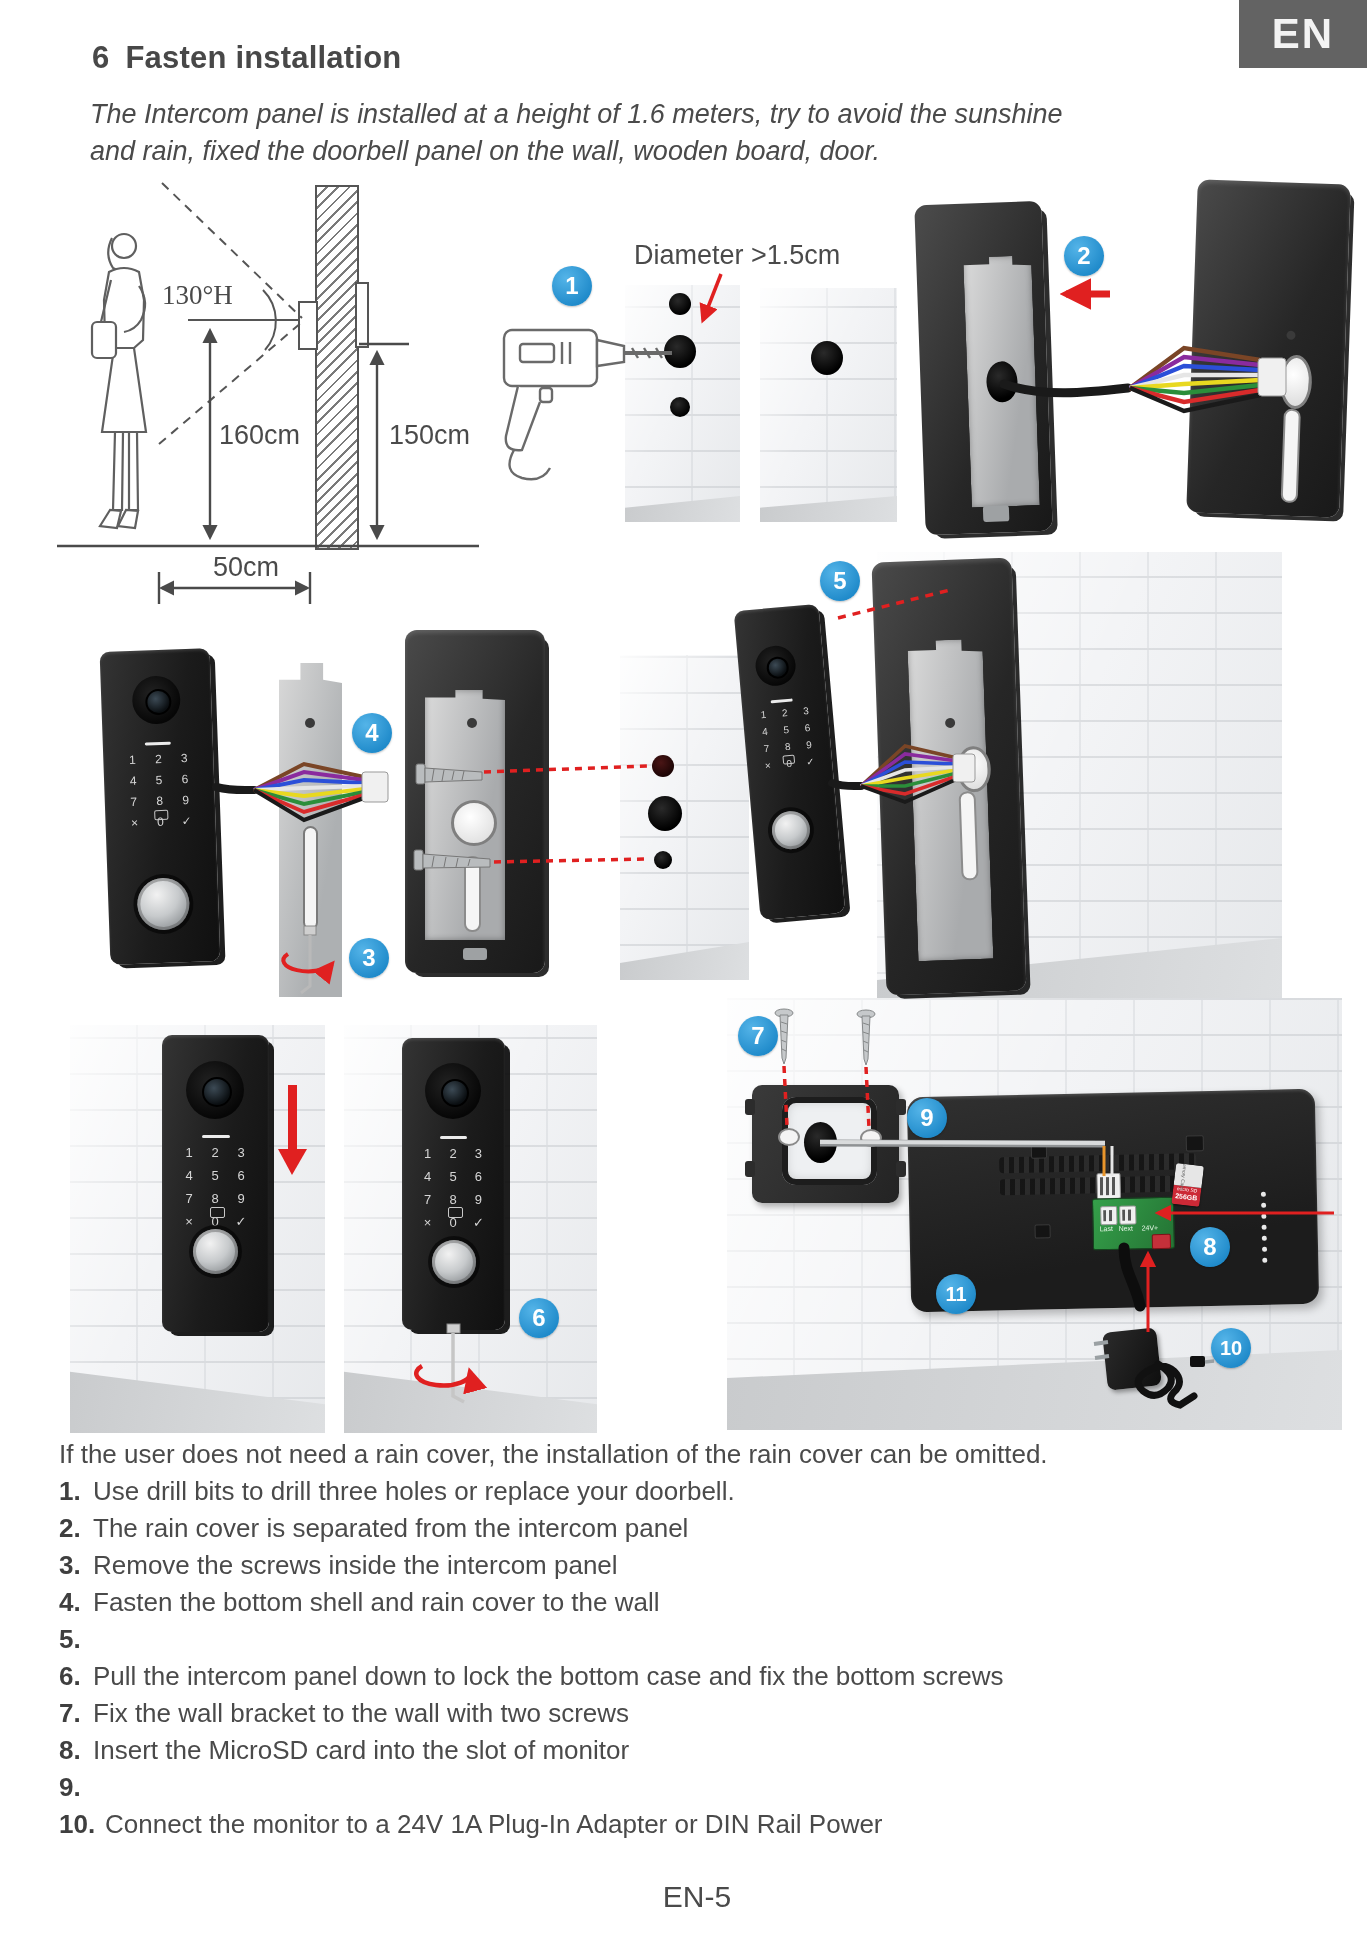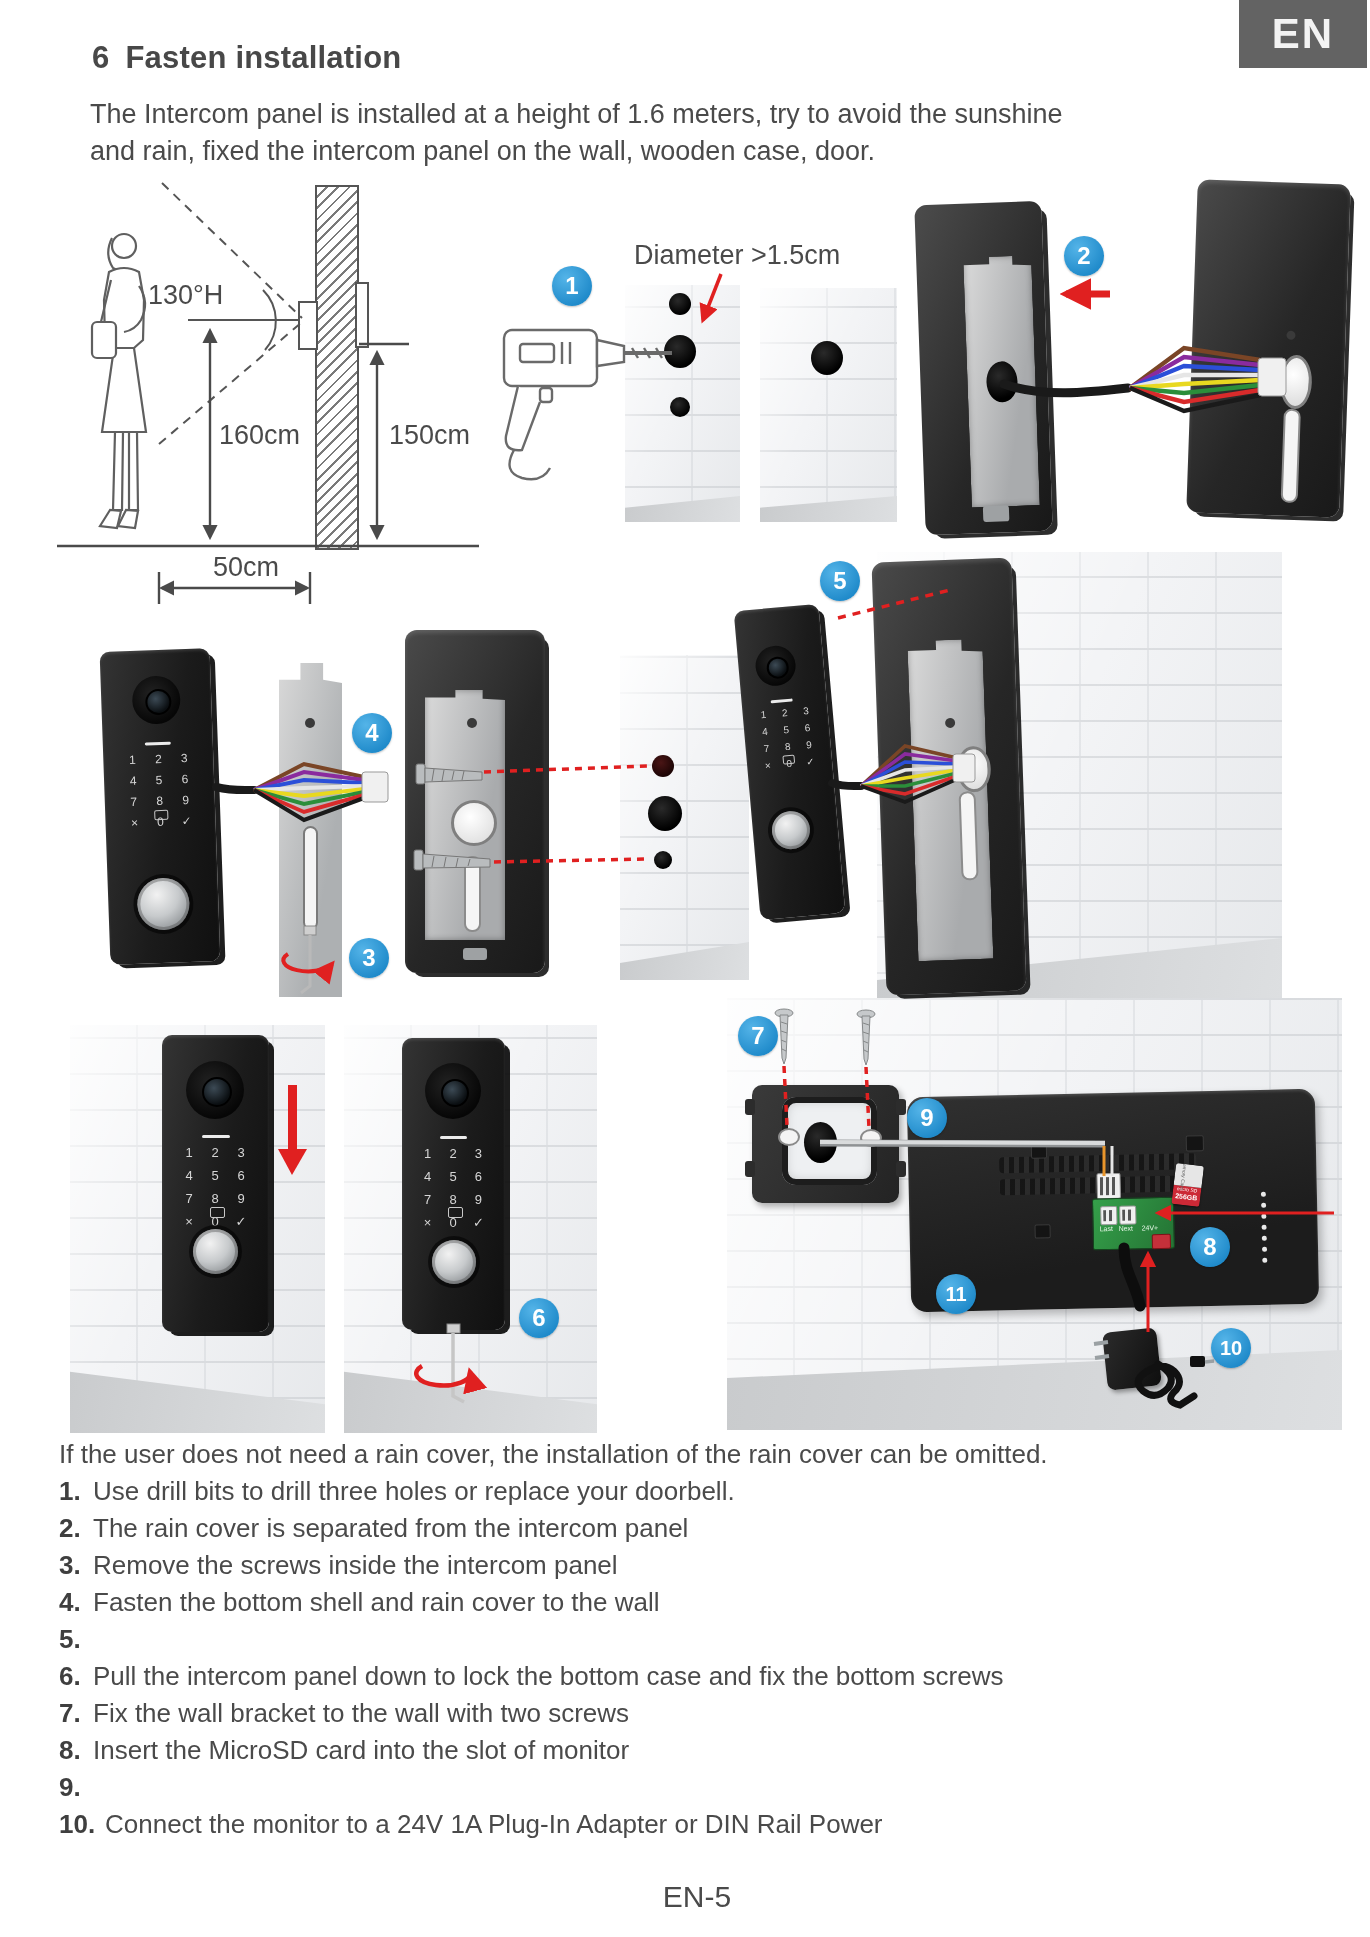--- a/index.html
+++ b/index.html
@@ -4,21 +4,21 @@
 <style>
   html,body{margin:0;padding:0;background:#fff;}
   .page{position:relative;width:1370px;height:1937px;background:#fff;overflow:hidden;
         font-family:"Liberation Sans",sans-serif;color:#4a4a4a;margin-left:12px;}
   .abs{position:absolute;}
   
   .en-badge{left:1227px;top:0;width:128px;height:68px;background:#636363;color:#f3f3f3;
             font-size:42px;font-weight:bold;display:flex;align-items:center;justify-content:center;letter-spacing:2px;}
   .title{left:80px;top:40px;font-size:31px;font-weight:bold;color:#484848;letter-spacing:.2px;}
   .title .num{margin-right:16px;}
-  .intro{left:78px;top:96px;font-size:27px;line-height:37px;color:#4a4a4a;}
+  .intro{left:78px;top:96px;font-size:27px;line-height:37px;color:#4a4a4a;font-style:italic;}
   .lbl{font-size:27px;color:#4a4a4a;white-space:nowrap;}
   .steps-block{left:47px;top:1436px;width:1300px;font-size:26px;line-height:37px;color:#4a4a4a;}
   .steps-block .row{display:flex;}
   .steps-block .n{font-weight:bold;color:#3f3f3f;min-width:34px;}
   .steps-block .n.wide{min-width:46px;}
   .footer{left:0;top:1880px;width:1370px;text-align:center;font-size:30px;color:#4a4a4a;}
   
   .marker{width:40px;height:40px;border-radius:50%;z-index:30;color:#fff;font-weight:bold;font-size:24px;
           background:radial-gradient(circle at 35% 30%,#54b4e8,#1f8aca 75%);
           display:flex;align-items:center;justify-content:center;box-shadow:0 1px 2px rgba(0,0,0,.25);}
@@ -93,27 +93,27 @@
 <body>
 
 <div class="page">
 
   <div class="abs en-badge">EN</div>
   <div class="abs title">
     <span class="num">6</span><span>Fasten installation</span>
   </div>
   <div class="abs intro">
     <div>The Intercom panel is installed at a height of 1.6 meters, try to avoid the sunshine</div>
-    <div>and rain, fixed the intercom panel on the wall, wooden case, door.</div>
+    <div>and rain, fixed the doorbell panel on the wall, wooden board, door.</div>
   </div>
 
   <div class="abs hatch" style="left:303px;top:185px;width:40px;height:361px;"></div>
   <div class="abs outlined" style="left:286px;top:301px;width:16px;height:45px;z-index:5;"></div>
   <div class="abs outlined" style="left:343px;top:282px;width:10px;height:62px;z-index:5;"></div>
-  <div class="abs lbl" style="left:136px;top:280px;">130°H</div>
+  <div class="abs lbl" style="left:150px;top:280px;font-family:Liberation Serif, serif;">130°H</div>
   <div class="abs lbl" style="left:207px;top:420px;">160cm</div>
   <div class="abs lbl" style="left:377px;top:420px;">150cm</div>
   <div class="abs lbl" style="left:201px;top:552px;">50cm</div>
   <div class="abs lbl" style="left:622px;top:240px;">Diameter &gt;1.5cm</div>
 
   <div class="abs wall" style="left:613px;top:285px;width:115px;height:237px;">
     <div class="floor" style="height:26px;clip-path:polygon(0 45%,100% 0,100% 100%,0 100%);"></div>
     <div class="hole" style="left:44px;top:8px;width:22px;height:22px;"></div>
     <div class="hole" style="left:39px;top:50px;width:32px;height:33px;"></div>
     <div class="hole" style="left:45px;top:112px;width:20px;height:20px;"></div>

